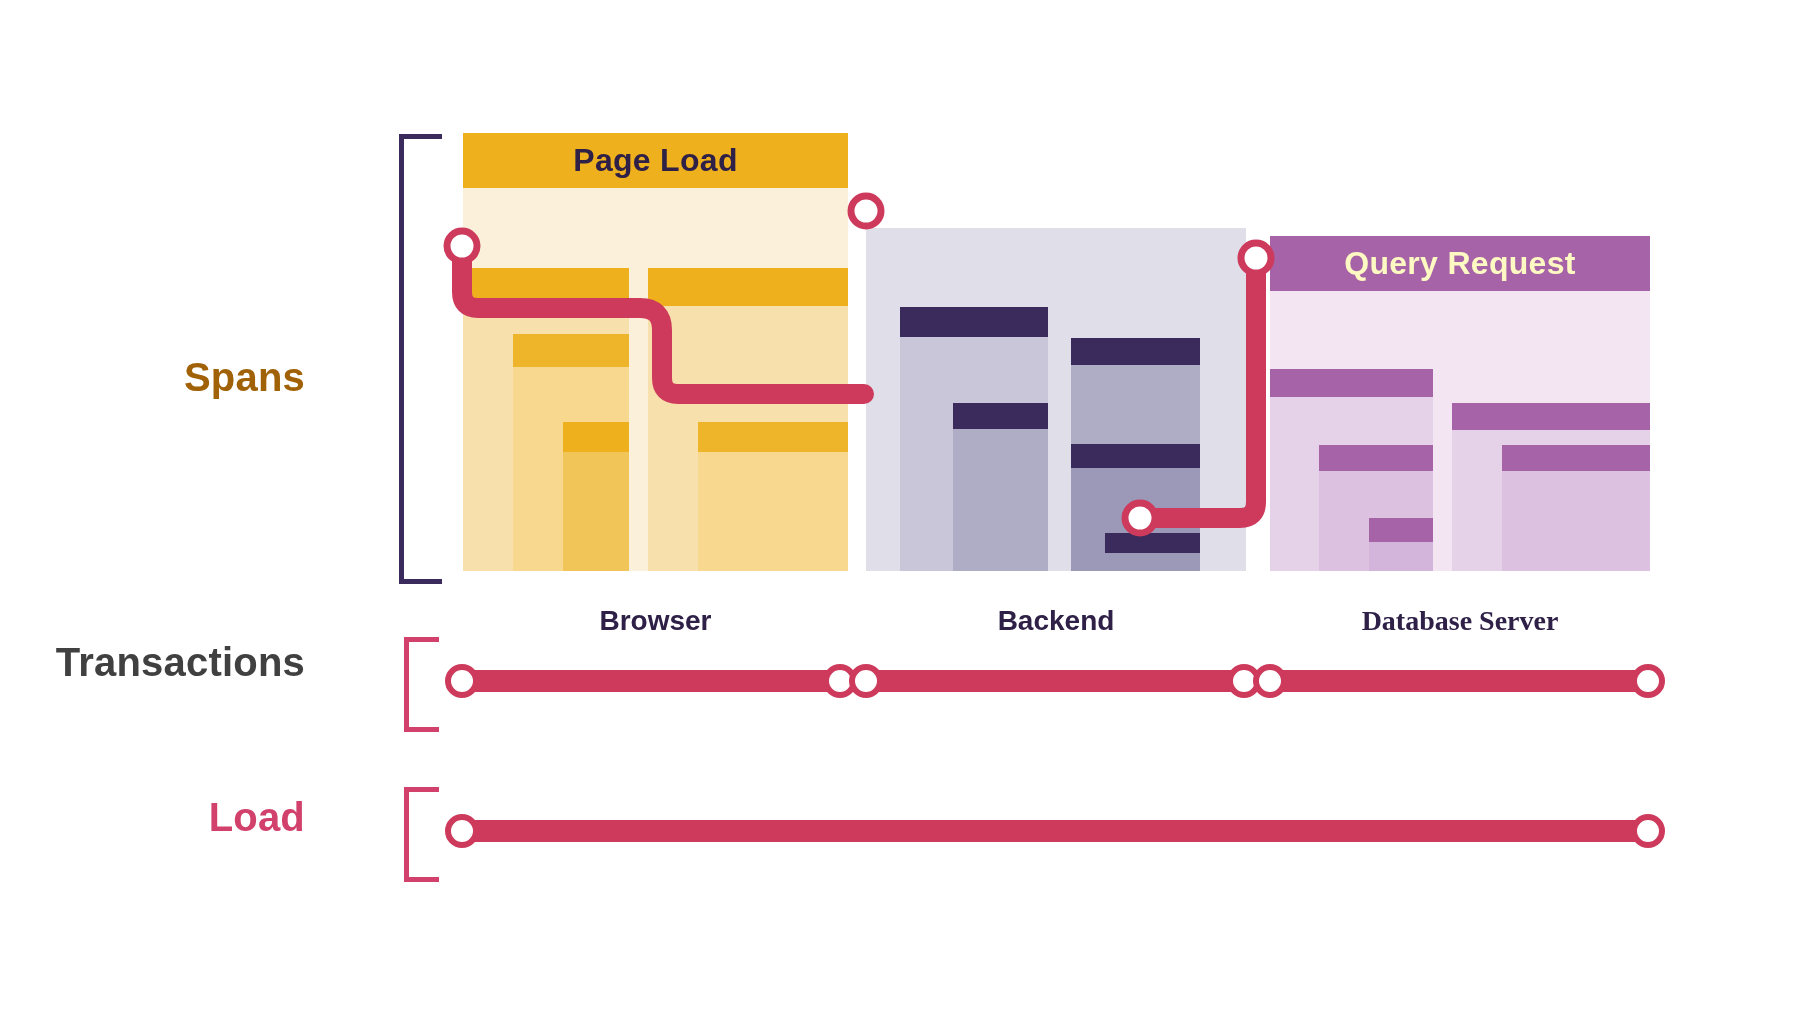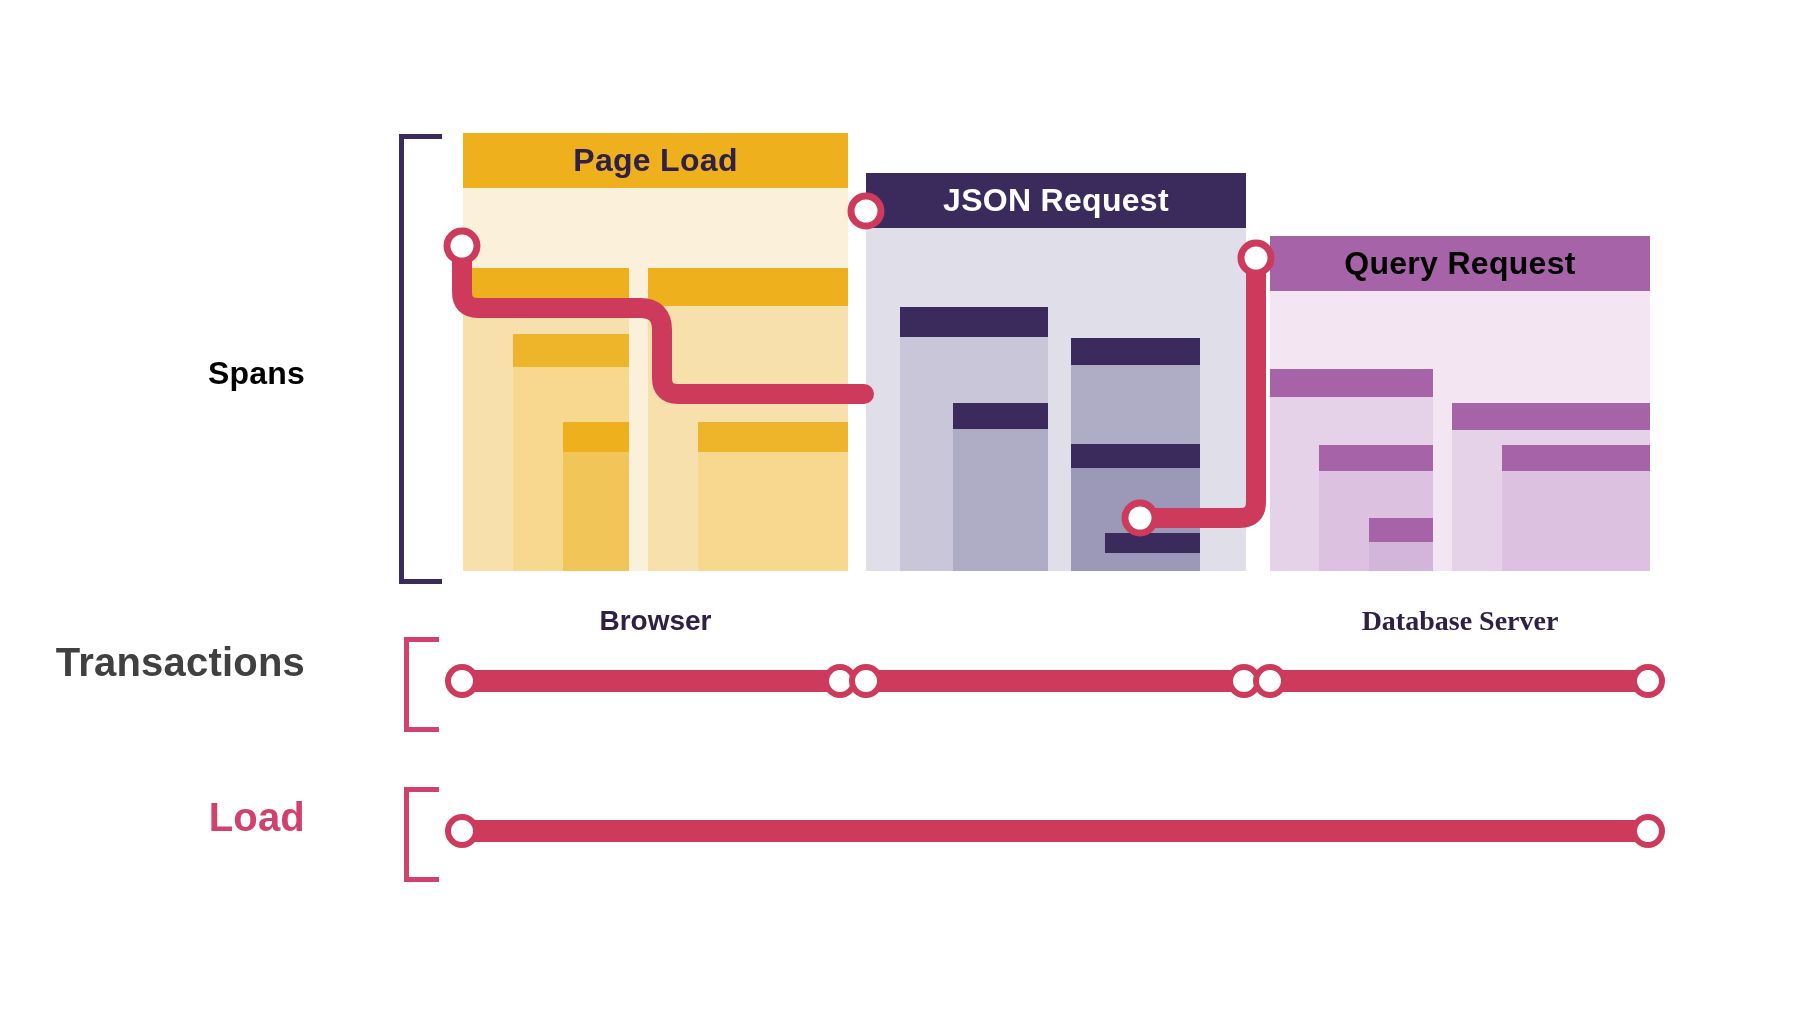--- a/index.html
+++ b/index.html
@@ -7,21 +7,21 @@
     width:1800px;height:1031px;position:relative;overflow:hidden;
     font-family:"Liberation Sans","DejaVu Sans",sans-serif;
   }
   #stage{position:absolute;inset:0;}
 
   
   .row-label{
     position:absolute;font-weight:bold;letter-spacing:.2px;
     white-space:nowrap;text-align:right;
   }
-  #label-spans{ right:1495px; top:355px; font-size:32px; color:#000000; }
+  #label-spans{ right:1495px; top:355px; font-size:40px; color:#a16207; }
   #label-transactions{ right:1495px; top:640px; font-size:40px; color:#404040; }
   #label-trace{ right:1495px; top:795px; font-size:40px; color:#D1416B; }
 
   
   .bracket{position:absolute;border-style:solid;border-right:none;}
   #bracket-spans{
     left:399px; top:134px; width:38px; height:440px;
     border-width:5px; border-color:#3A2B5C;
   }
   #bracket-transactions{
@@ -61,21 +61,21 @@
   #panel-backend .body{top:55px;height:343px;background:#DFDEE9;}
   .d-bar  {background:#C8C6D8;}
   .d-bar .cap{background:#3A2B5C;}
   .d-bar2 {background:#AFADC6;}
   .d-bar2 .cap{background:#3A2B5C;}
   .d-bar3 {background:#9B98B8;}
   .d-bar3 .cap{background:#3A2B5C;}
 
   
   #panel-database{left:1270px;top:236px;width:380px;height:335px;}
-  #panel-database .title-bar{height:55px;background:#A763A8;color:#000000;}
+  #panel-database .title-bar{height:55px;background:#A763A8;color:#fef9c3;}
   #panel-database .body{top:55px;height:280px;background:#F3E6F2;}
   .p-bar  {background:#E5D1E8;}
   .p-bar .cap{background:#A763A8;}
   .p-bar2 {background:#DCC2E0;}
   .p-bar2 .cap{background:#A763A8;}
   .p-bar3 {background:#D3B4DA;}
   .p-bar3 .cap{background:#A763A8;}
 
   
   #connectors{position:absolute;left:0;top:0;width:1800px;height:1031px;
@@ -127,21 +127,20 @@
         <div class="cap" style="height:30px;"></div>
       </div>
 
       <div class="span-bar y-bar2" style="left:61%;width:39%;height:39%;">
         <div class="cap" style="height:30px;"></div>
       </div>
     </div>
   </div>
 
   <div class="panel" id="panel-backend">
-    <div class="title-bar">JSON Request</div>
     <div class="body">
 
       <div class="span-bar d-bar" style="left:9%;width:39%;height:77%;">
         <div class="cap" style="height:30px;"></div>
       </div>
 
       <div class="span-bar d-bar2" style="left:23%;width:25%;height:49%;">
         <div class="cap" style="height:26px;"></div>
       </div>
 
@@ -191,20 +190,21 @@
 
     <path d="M 1140 518 L 1240 518 Q 1256 518 1256 502 L 1256 258" fill="none" stroke="#CE3A5C" stroke-width="20" stroke-linecap="round" stroke-linejoin="round"></path>
 
     <circle cx="462" cy="246" r="15" fill="#ffffff" stroke="#CE3A5C" stroke-width="7"></circle>
     <circle cx="866" cy="211" r="15" fill="#ffffff" stroke="#CE3A5C" stroke-width="7"></circle>
     <circle cx="1140" cy="518" r="15" fill="#ffffff" stroke="#CE3A5C" stroke-width="7"></circle>
     <circle cx="1256" cy="258" r="15" fill="#ffffff" stroke="#CE3A5C" stroke-width="7"></circle>
   </svg>
 
   <div class="svc-caption" style="left:463px;top:605px;width:385px;">Browser</div>
+  <div class="svc-caption" style="left:866px;top:605px;width:380px;">Backend</div>
   <div class="svc-caption" style="left:1270px;top:605px;width:380px;font-family:Liberation Serif, serif;">Database Server</div>
 
   <div>
     <div class="tl-line" style="left:462px;top:670px;width:378px;"></div>
     <div class="tl-line" style="left:866px;top:670px;width:378px;"></div>
     <div class="tl-line" style="left:1270px;top:670px;width:378px;"></div>
 
     <div class="tl-node" style="left:445px;top:664px;"></div>
     <div class="tl-node" style="left:823px;top:664px;"></div>
     <div class="tl-node" style="left:849px;top:664px;"></div>

